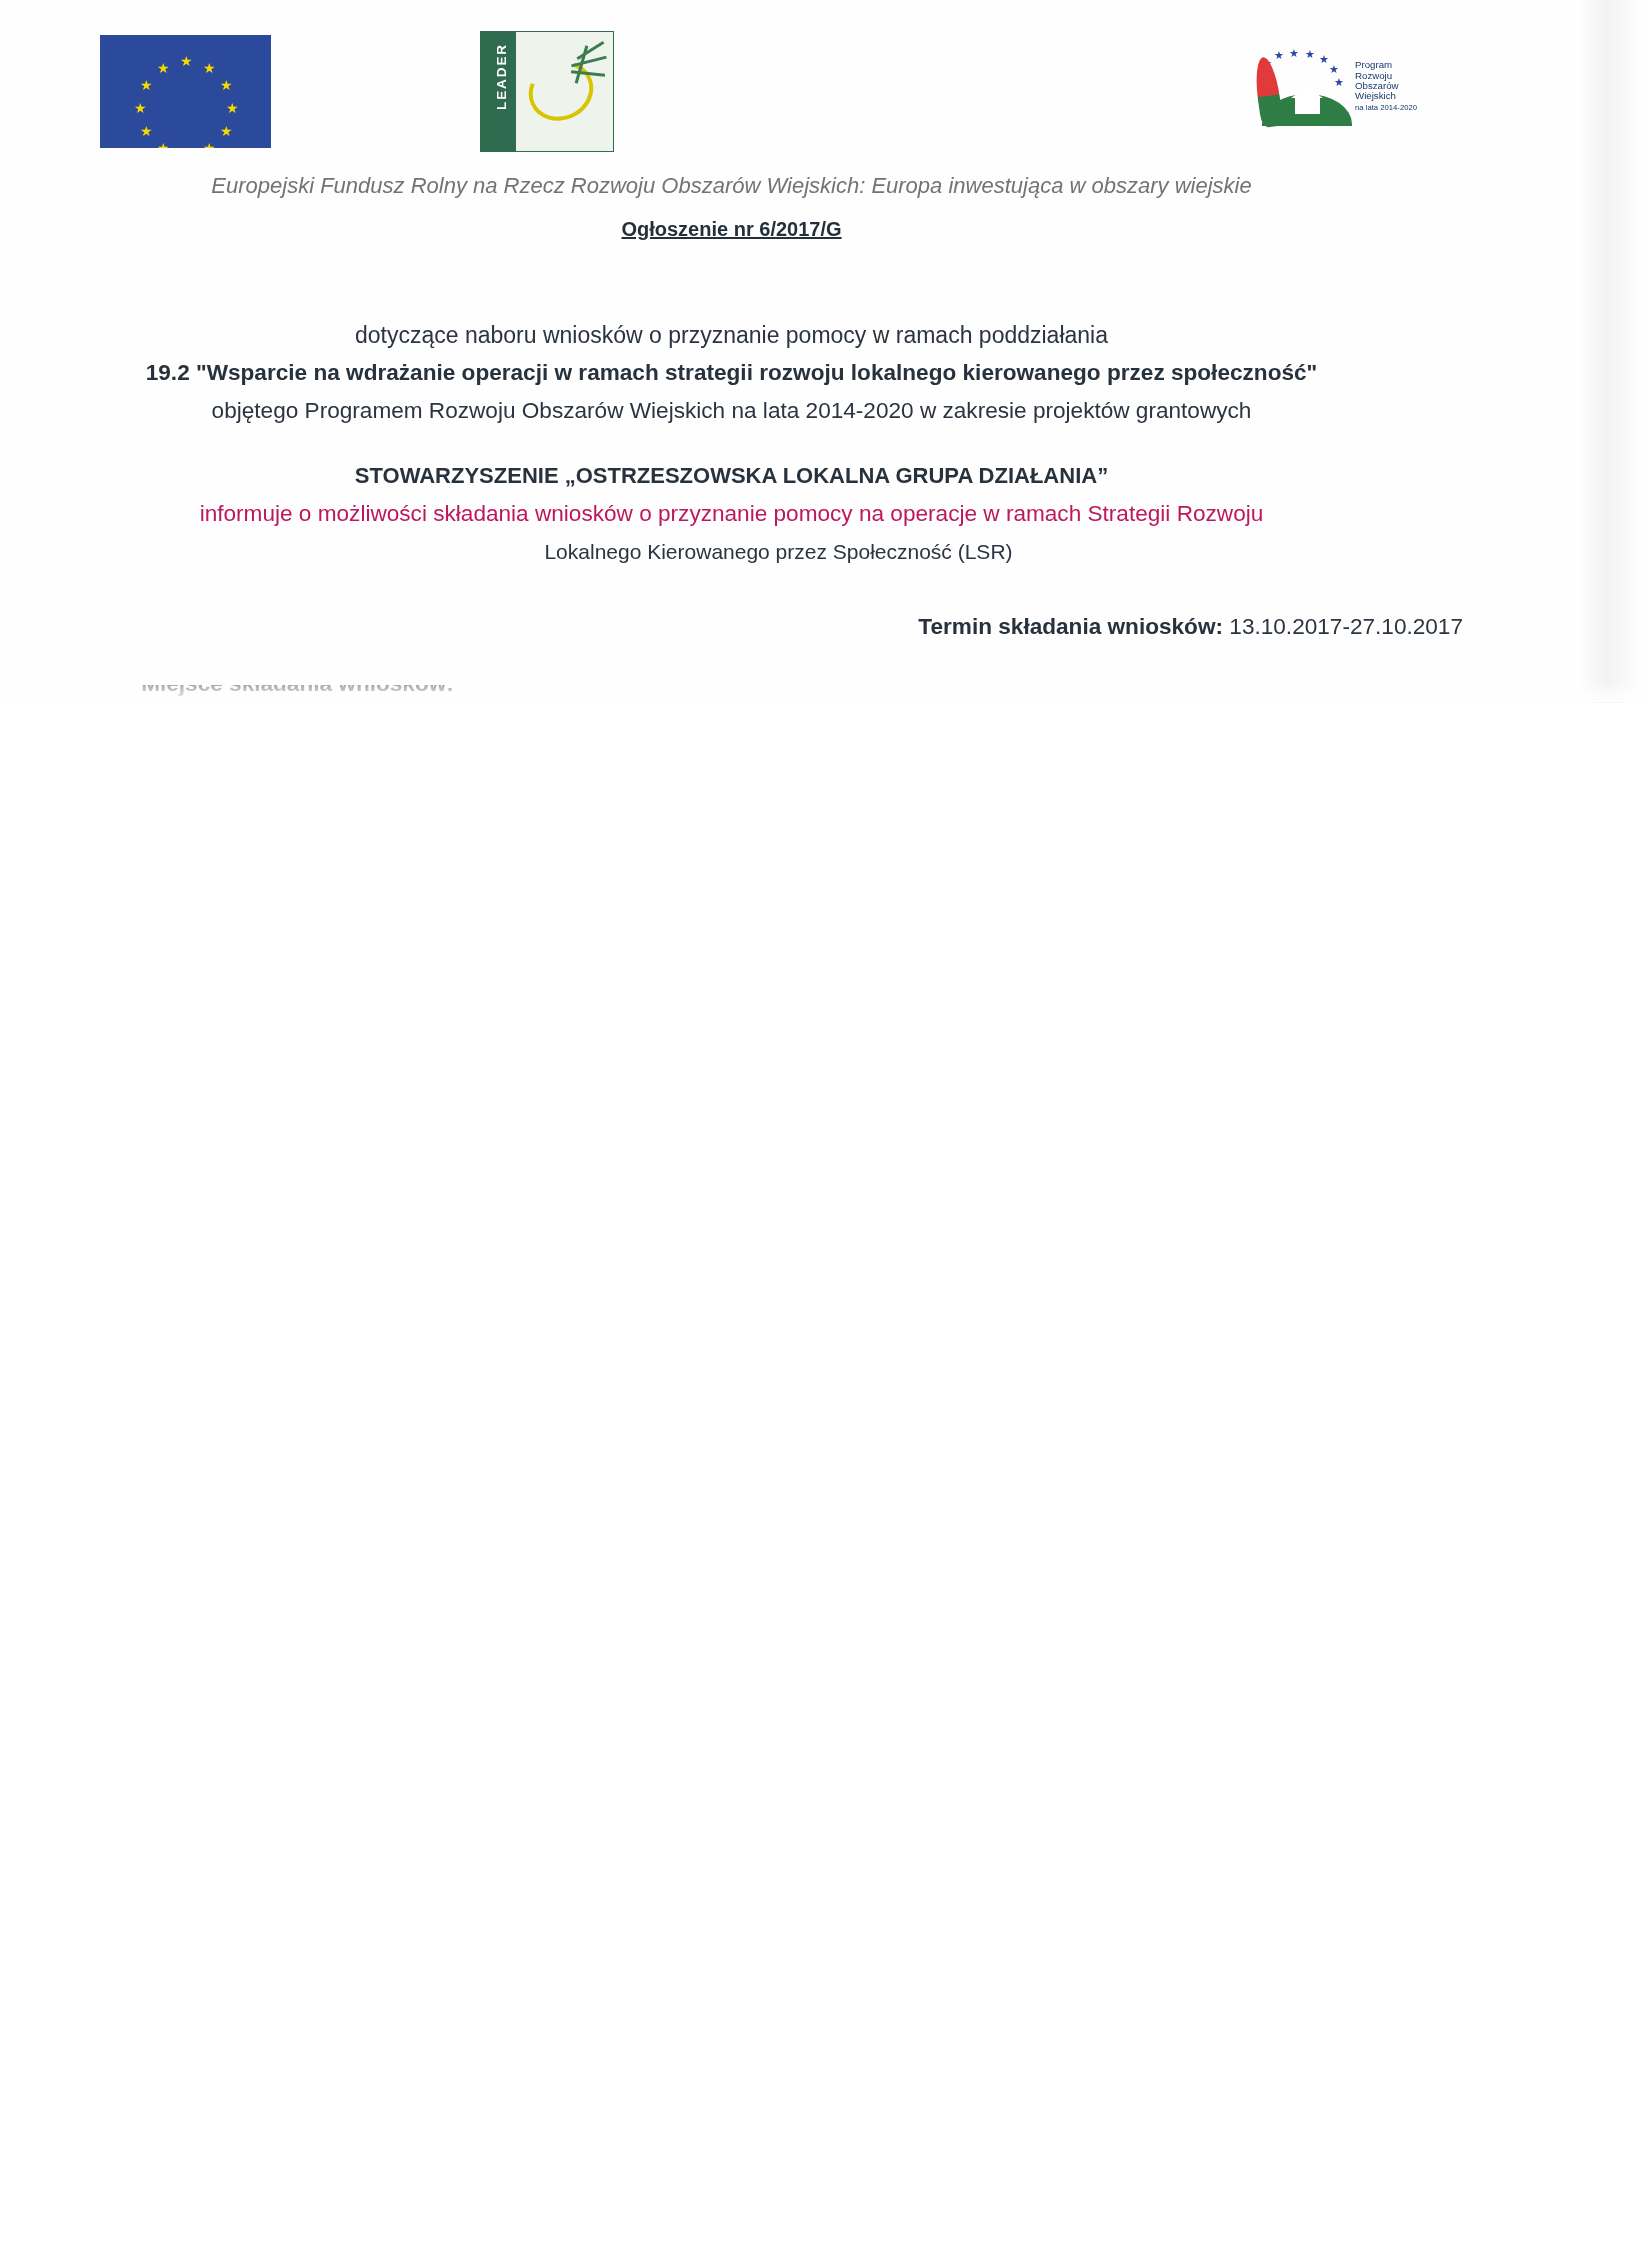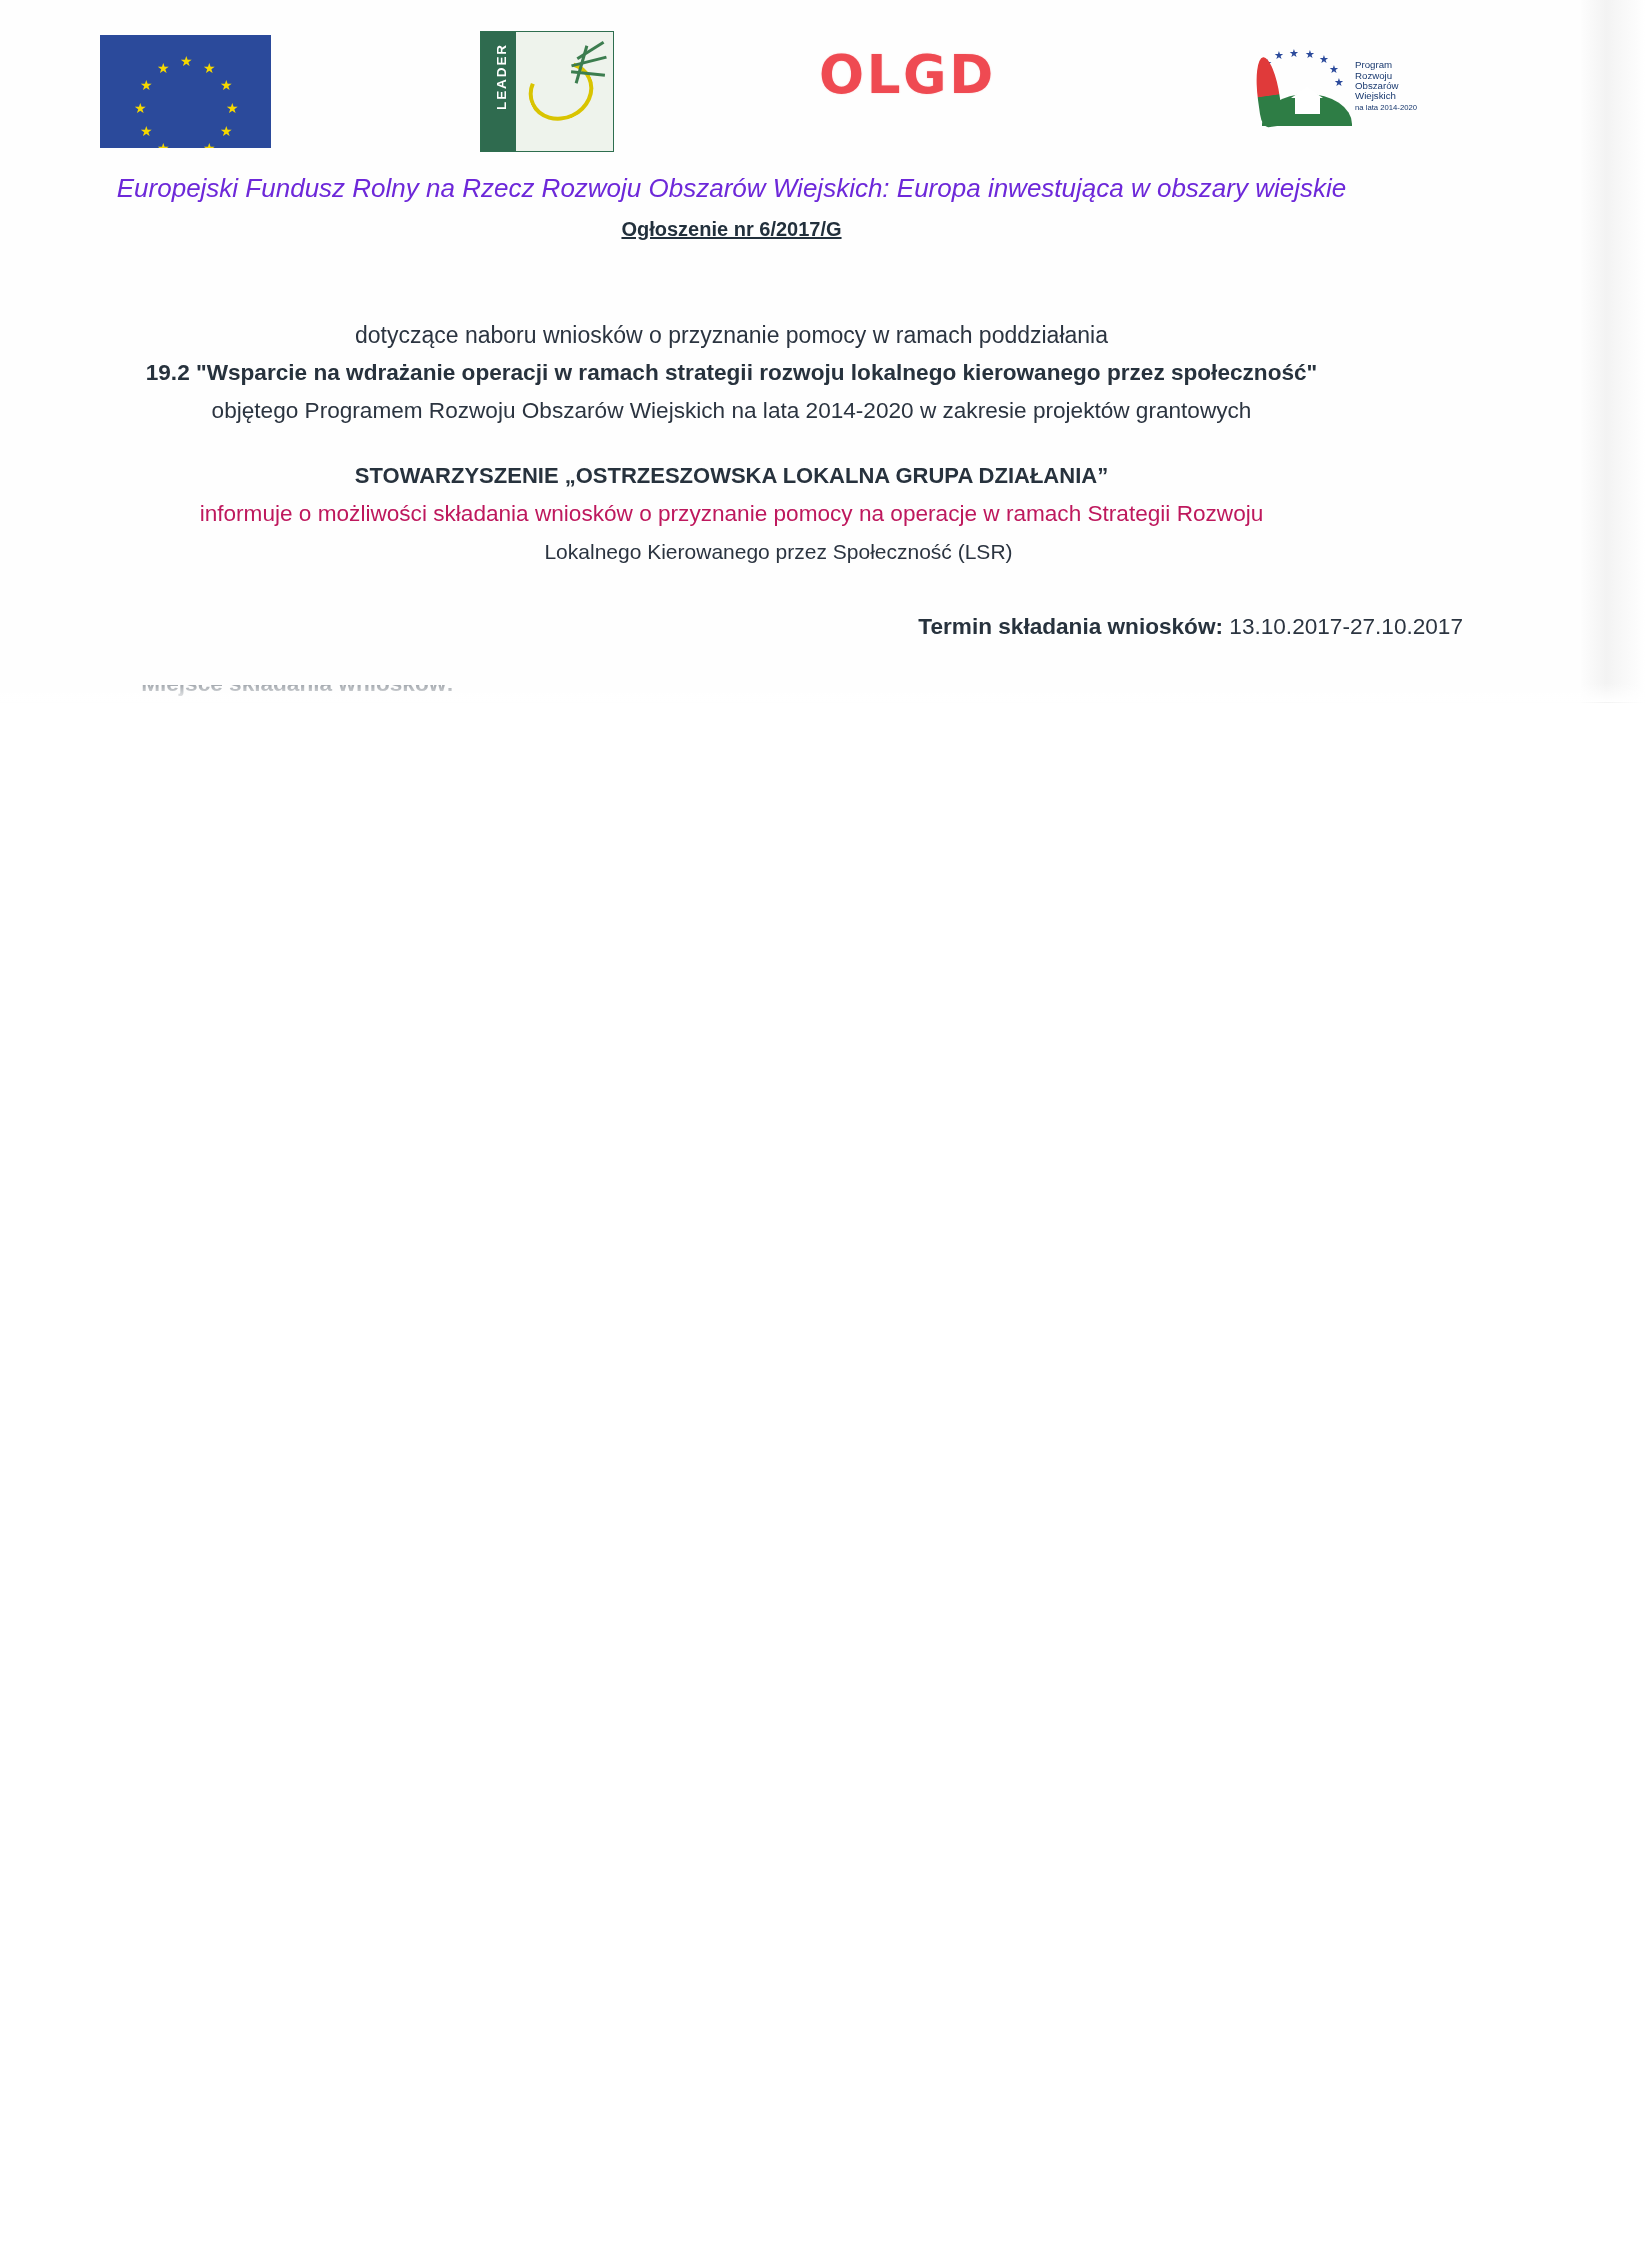--- a/index.html
+++ b/index.html
@@ -226,23 +226,23 @@
   .line {
     position: absolute;
     width: 1463px;
     text-align: center;
     font-family: "Liberation Sans", sans-serif;
     white-space: nowrap;
   }
 
   .l-fund {
     top: 173px;
-    font-size: 26px;
+    font-size: 22px;
     font-style: italic;
-    color: #6d28d9;
+    color: #737373;
   }
   .l-announce {
     top: 218px;
     font-size: 20px;
     font-weight: bold;
     text-decoration: underline;
     color: #22303c;
   }
   .l-sub1 {
     top: 322px;
@@ -339,21 +339,20 @@
       </div>
       <div class="leader-right">
         <div class="leader-swoop"></div>
         <div class="leader-leafline" style="left:59px; top:17px; width:31px; height:3.2px; transform:rotate(-32deg);"></div>
         <div class="leader-leafline" style="left:55px; top:28px; width:36px; height:3.2px; transform:rotate(-14deg);"></div>
         <div class="leader-leafline" style="left:55px; top:40px; width:34px; height:3.2px; transform:rotate(6deg);"></div>
         <div class="leader-leafline" style="left:64px; top:13px; width:3.2px; height:39px; transform:rotate(16deg);"></div>
       </div>
     </div>
 
-    <div class="olgd">OLGD</div>
 
     <div class="prow">
       <div class="prow-arc">
         <span class="prow-star" style="left:1.3px; top:22px;">★</span>
         <span class="prow-star" style="left:5.2px; top:9px;">★</span>
         <span class="prow-star" style="left:17px; top:1.3px;">★</span>
         <span class="prow-star" style="left:32px; top:-1.3px;">★</span>
         <span class="prow-star" style="left:48px; top:0px;">★</span>
         <span class="prow-star" style="left:62px; top:5.2px;">★</span>
         <span class="prow-star" style="left:72px; top:15.5px;">★</span>

